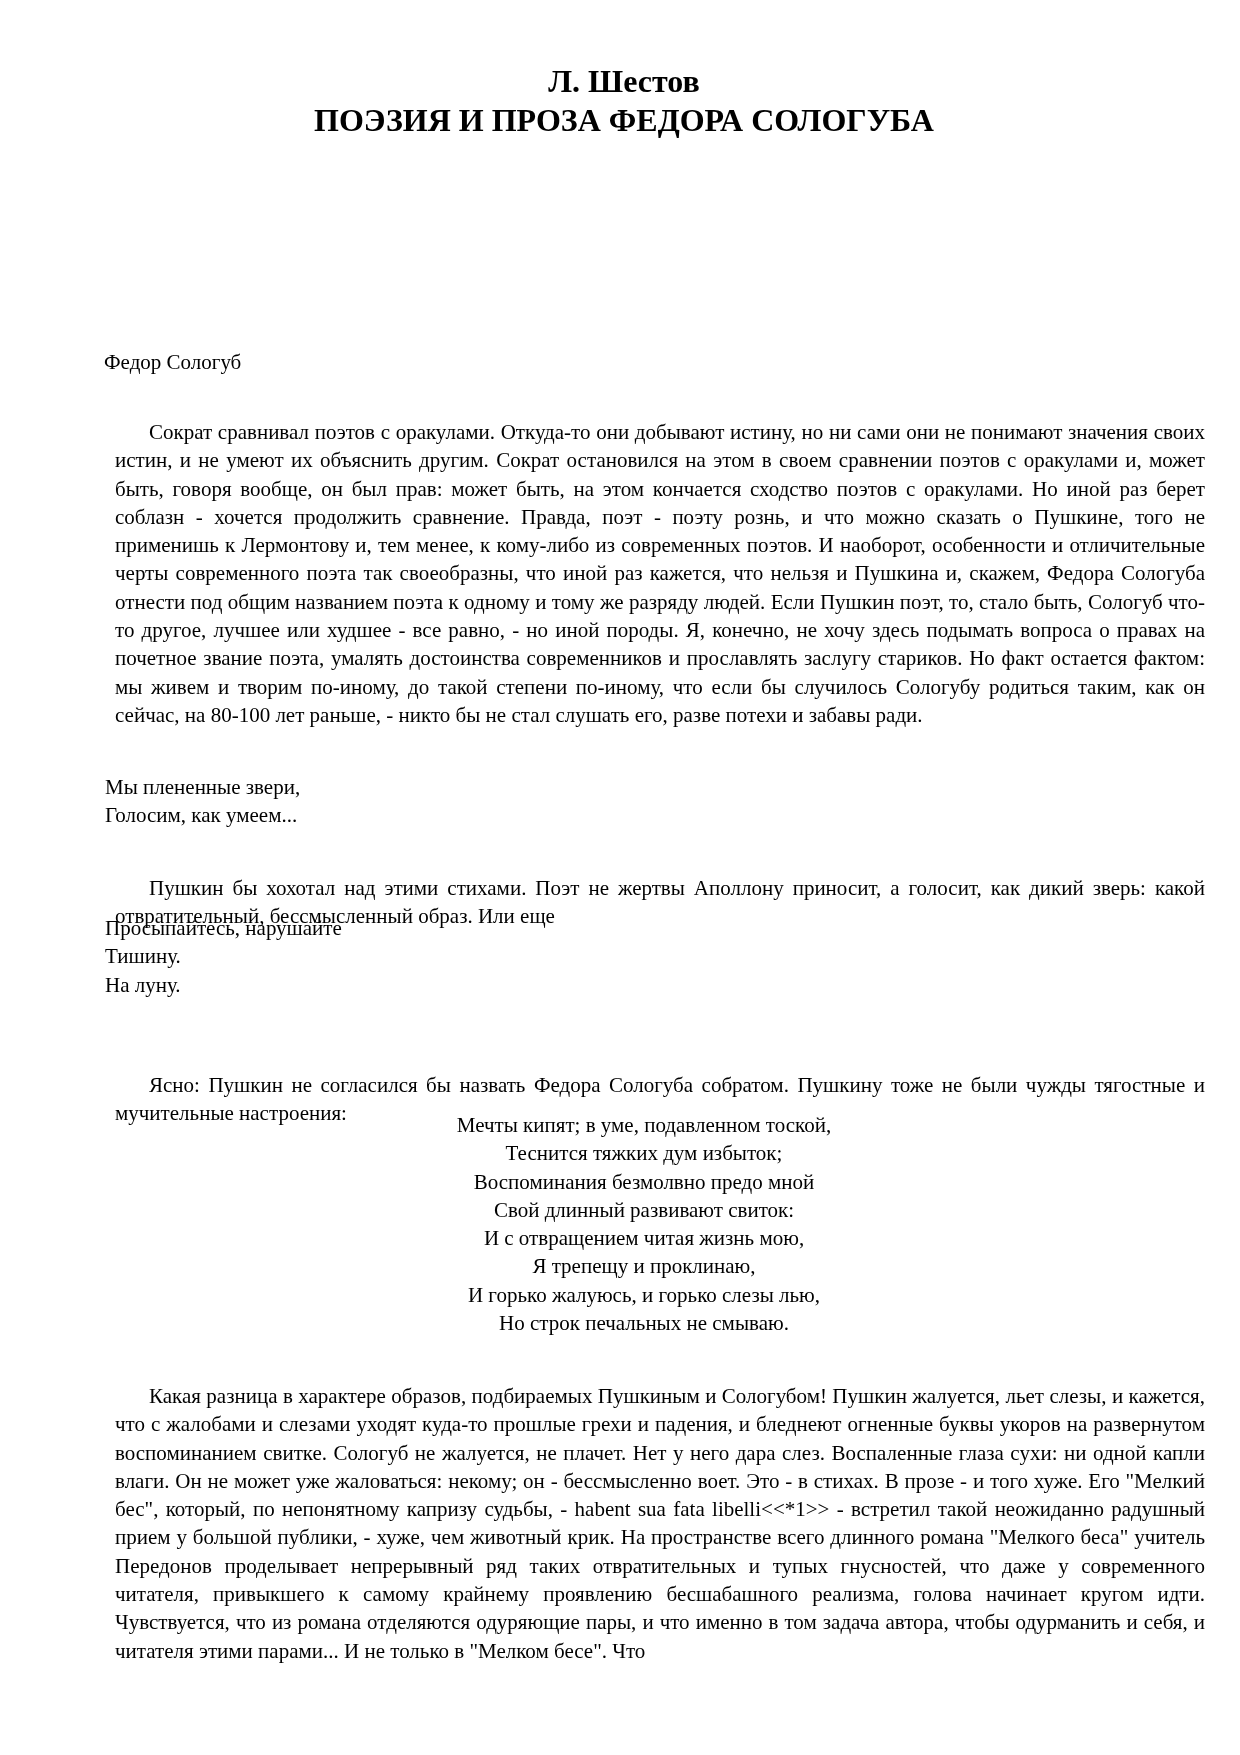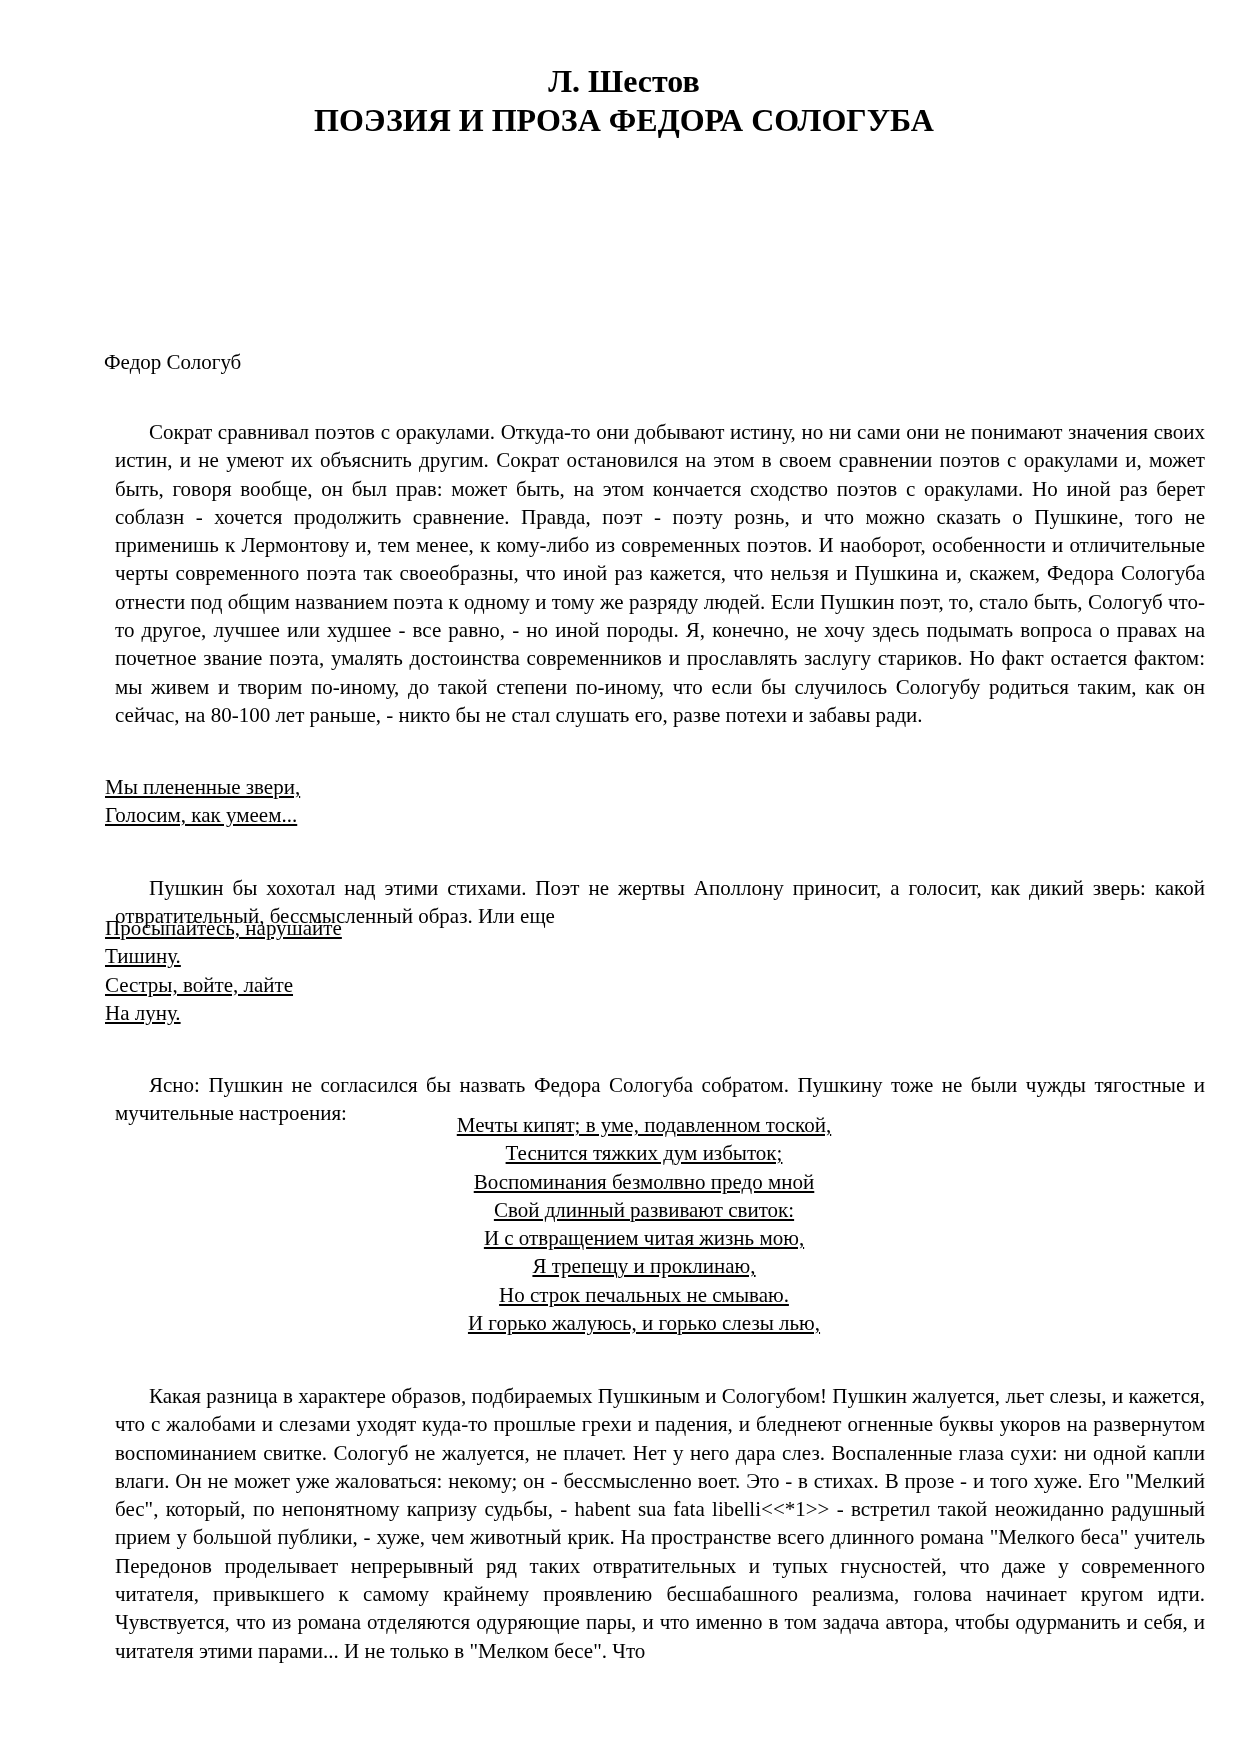--- a/index.html
+++ b/index.html
@@ -58,21 +58,21 @@
     }
     .para {
       text-align: justify;
       text-indent: 34px;
       margin: 16px;
     }
     .verse {
       margin: 0;
       padding-left: 6px;
     }
-    .verse-line { display: block; white-space: pre; text-decoration: underline; }
+    .verse-line { display: block; white-space: pre; }
     .verse-indented { padding-left: 0; }
     #p1 { top: 402px; }
     #v1 { top: 773px; }
     #p2 { top: 858px; }
     #v2 { top: 914px; }
     #p3 { top: 1055px; }
     #v3 { top: 1111px; text-align: center; }
     #p4 { top: 1366px; }
   </style>
 </head>
@@ -93,32 +93,31 @@
   <div id="v1" class="body-text verse">
     <span class="verse-line">Мы плененные звери,</span>
     <span class="verse-line">Голосим, как умеем...</span>
   </div>
 
   <p id="p2" class="body-text para">Пушкин бы хохотал над этими стихами. Поэт не жертвы Аполлону приносит, а голосит, как дикий зверь: какой отвратительный, бессмысленный образ. Или еще</p>
 
   <div id="v2" class="body-text verse">
     <span class="verse-line">Просыпайтесь, нарушайте</span>
     <span class="verse-line">Тишину.</span>
-    <span class="verse-line">Сестры, войте, лайте</span>
     <span class="verse-line">На луну.</span>
   </div>
 
   <p id="p3" class="body-text para">Ясно: Пушкин не согласился бы назвать Федора Сологуба собратом. Пушкину тоже не были чужды тягостные и мучительные настроения:</p>
 
   <div id="v3" class="body-text verse verse-indented">
     <span class="verse-line">Мечты кипят; в уме, подавленном тоской,</span>
     <span class="verse-line">Теснится тяжких дум избыток;</span>
     <span class="verse-line">Воспоминания безмолвно предо мной</span>
     <span class="verse-line">Свой длинный развивают свиток:</span>
     <span class="verse-line">И с отвращением читая жизнь мою,</span>
     <span class="verse-line">Я трепещу и проклинаю,</span>
+    <span class="verse-line">И горько жалуюсь, и горько слезы лью,</span>
     <span class="verse-line">Но строк печальных не смываю.</span>
-    <span class="verse-line">И горько жалуюсь, и горько слезы лью,</span>
   </div>
 
   <p id="p4" class="body-text para">Какая разница в характере образов, подбираемых Пушкиным и Сологубом! Пушкин жалуется, льет слезы, и кажется, что с жалобами и слезами уходят куда-то прошлые грехи и падения, и бледнеют огненные буквы укоров на развернутом воспоминанием свитке. Сологуб не жалуется, не плачет. Нет у него дара слез. Воспаленные глаза сухи: ни одной капли влаги. Он не может уже жаловаться: некому; он - бессмысленно воет. Это - в стихах. В прозе - и того хуже. Его "Мелкий бес", который, по непонятному капризу судьбы, - habent sua fata libelli&lt;&lt;*1&gt;&gt; - встретил такой неожиданно радушный прием у большой публики, - хуже, чем животный крик. На пространстве всего длинного романа "Мелкого беса" учитель Передонов проделывает непрерывный ряд таких отвратительных и тупых гнусностей, что даже у современного читателя, привыкшего к самому крайнему проявлению бесшабашного реализма, голова начинает кругом идти. Чувствуется, что из романа отделяются одуряющие пары, и что именно в том задача автора, чтобы одурманить и себя, и читателя этими парами... И не только в "Мелком бесе". Что</p>
 
 </div>
 
 </body></html>

